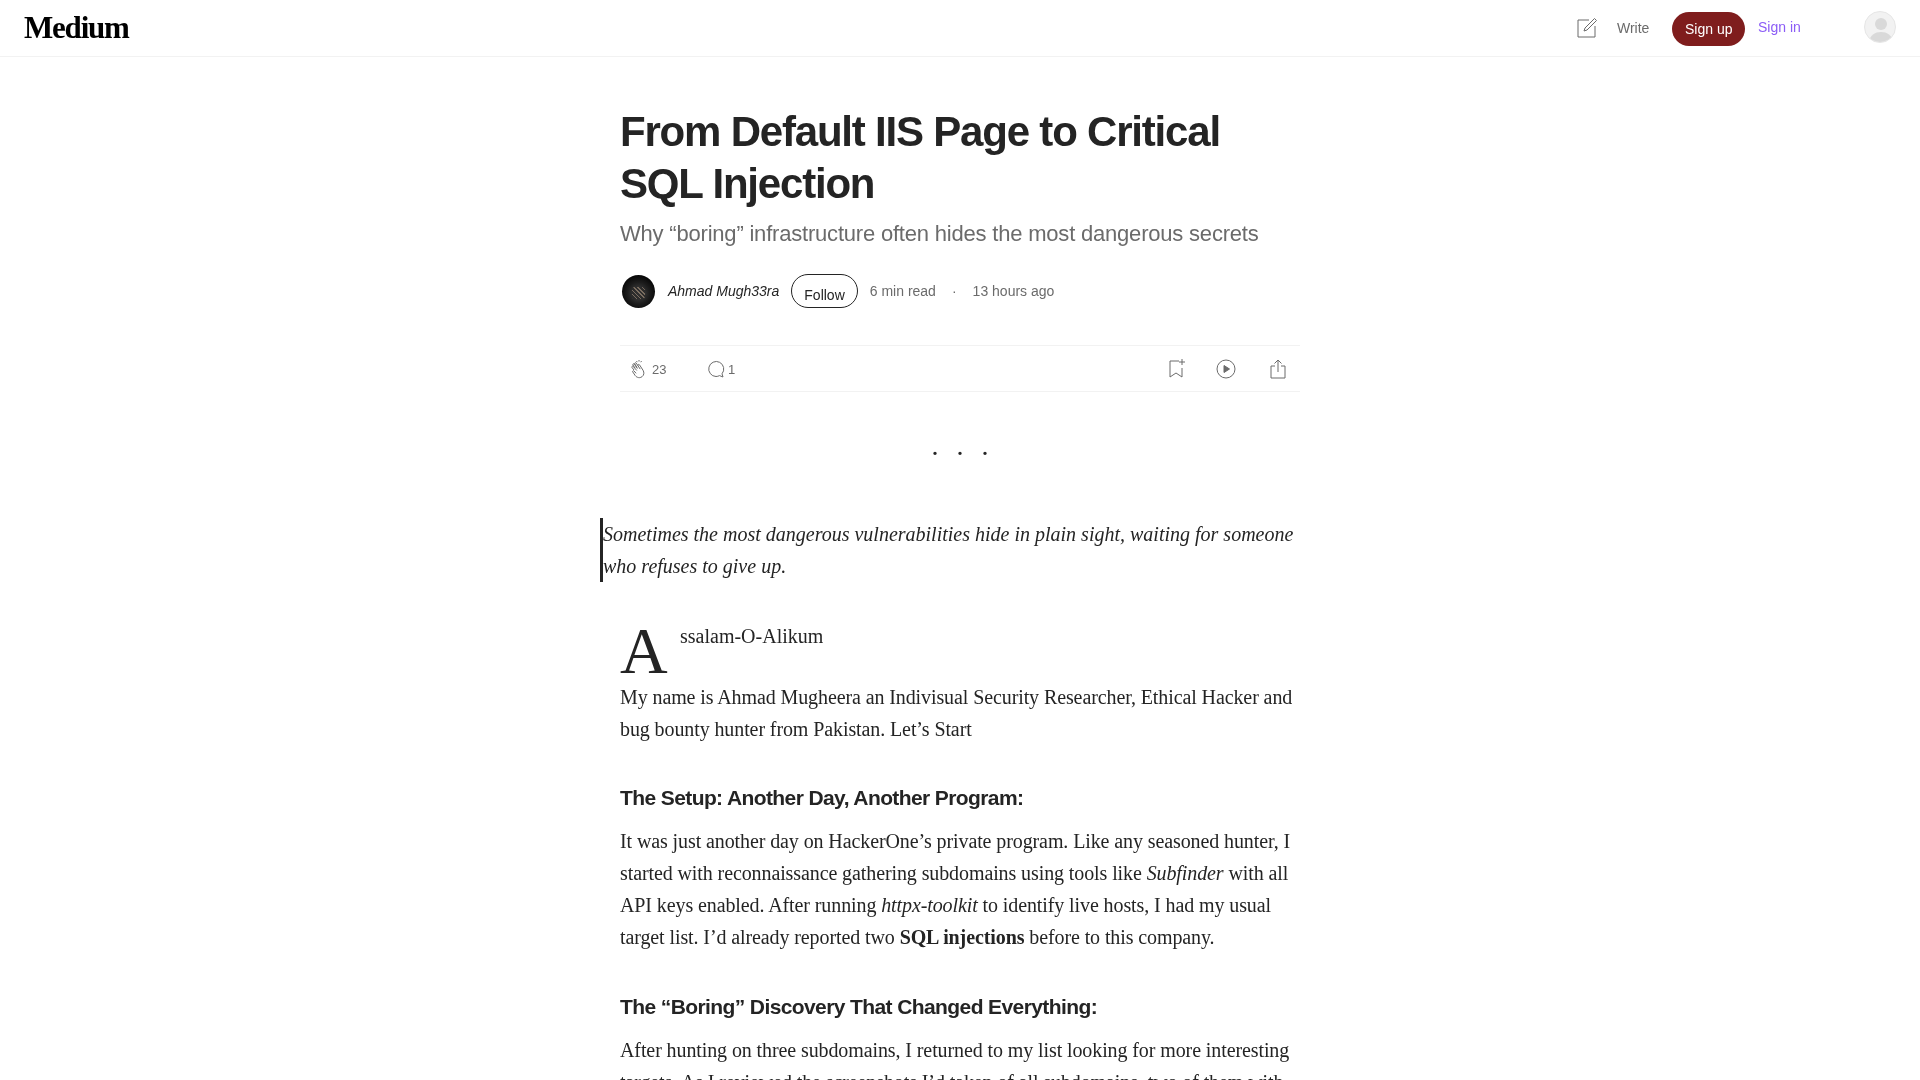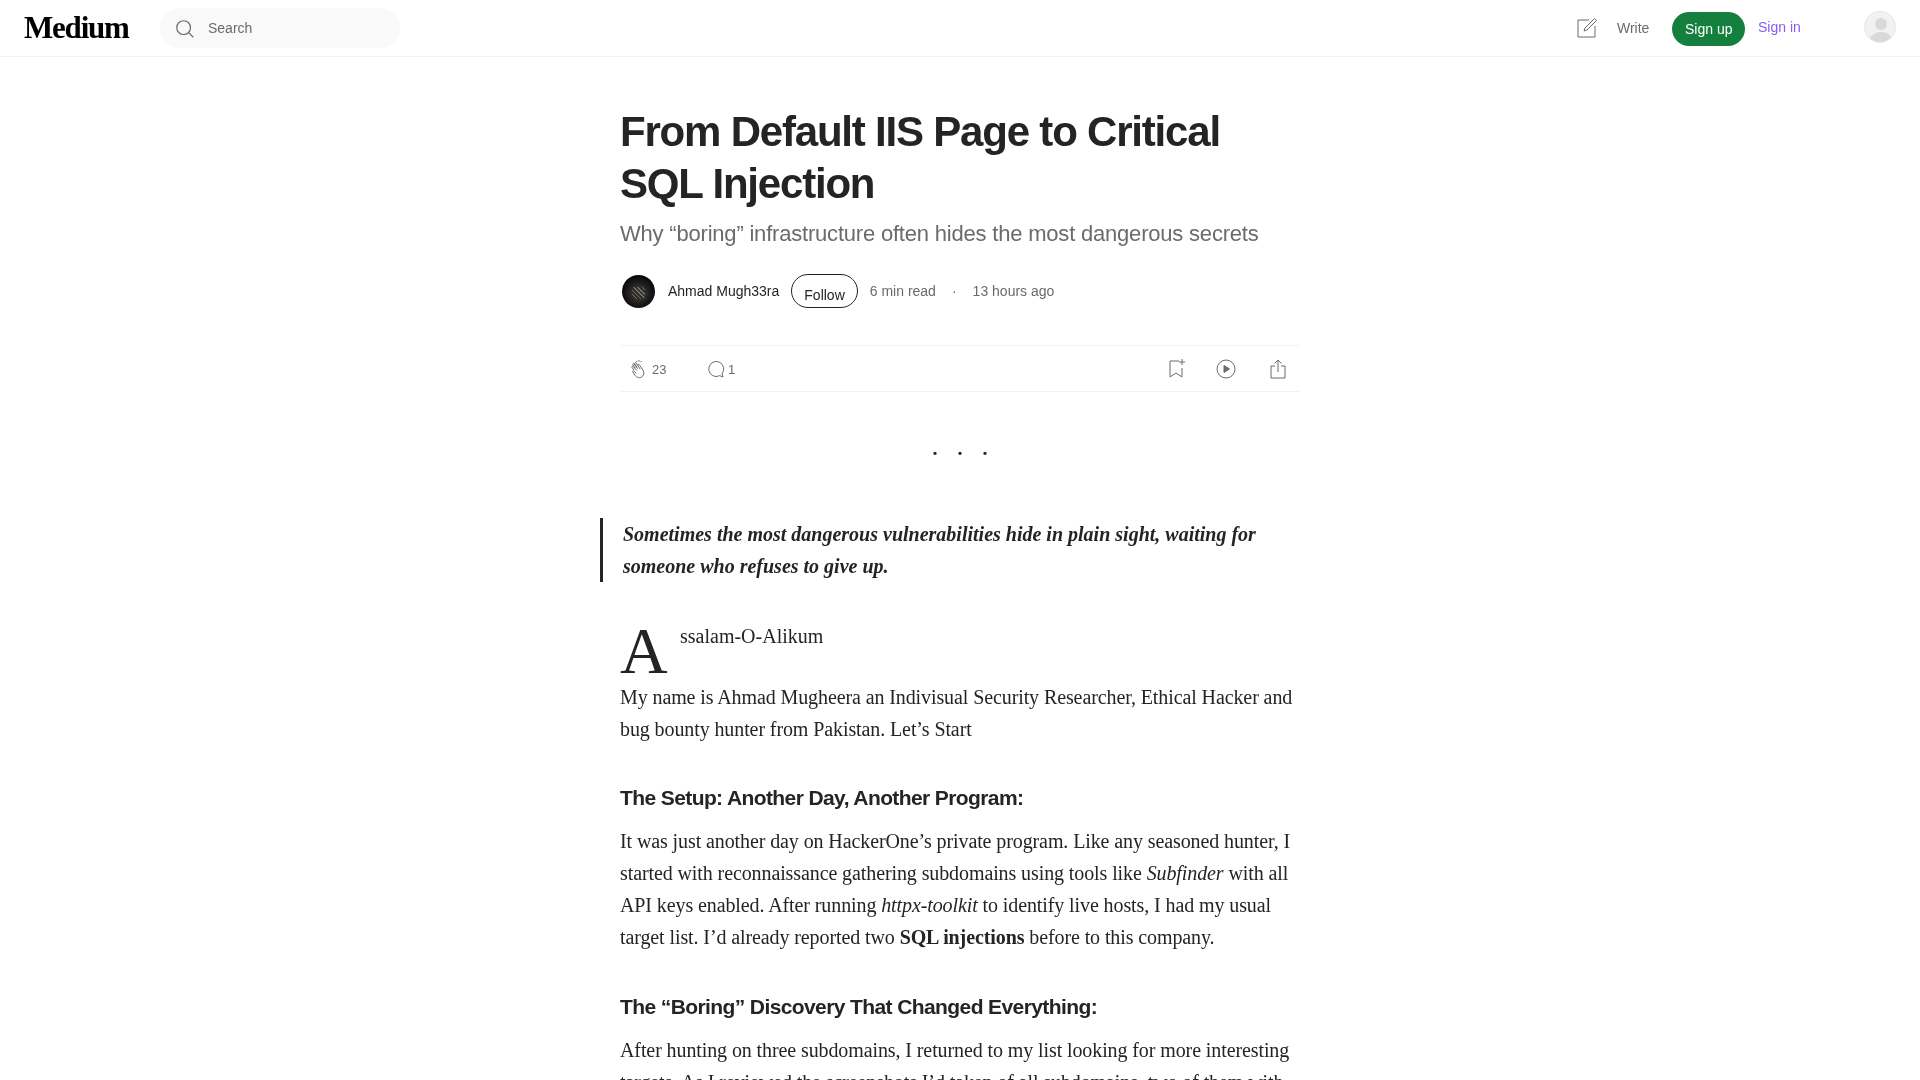--- a/index.html
+++ b/index.html
@@ -9,64 +9,57 @@
   
   .topbar { position: absolute; left: 0; top: 0; width: 1920px; height: 57px; border-bottom: 1px solid #f2f2f2; background: #fff; }
   .logo { position: absolute; left: 24px; top: 10px; font-family: "Liberation Serif", "DejaVu Serif", serif; font-weight: 700; font-size: 31px; letter-spacing: -1.2px; color: #000; }
   .search { position: absolute; left: 160px; top: 8px; width: 240px; height: 40px; border-radius: 20px; background: #f9f9f9; display: flex; align-items: center; }
   .search .search-icon { position: absolute; left: 14px; top: 10px; width: 22px; height: 22px; }
   .search input { position: absolute; left: 48px; top: 0; height: 40px; width: 180px; border: none; outline: none; background: transparent; font-family: "Liberation Sans", sans-serif; font-size: 14px; color: #242424; }
   .search input::placeholder { color: #6b6b6b; }
 
   .write { position: absolute; left: 1575px; top: 16px; display: flex; align-items: center; gap: 18px; color: #6b6b6b; font-size: 14px; cursor: pointer; }
   .write svg { width: 24px; height: 24px; }
-  .signup { position: absolute; left: 1672px; top: 12px; height: 34px; padding: 0 13px; background: #15803d; color: #fff; border-radius: 17px; font-size: 14px; display: flex; align-items: center; border: none; font-family: "Liberation Sans", sans-serif; }
+  .signup { position: absolute; left: 1672px; top: 12px; height: 34px; padding: 0 13px; background: #7f1d1d; color: #fff; border-radius: 17px; font-size: 14px; display: flex; align-items: center; border: none; font-family: "Liberation Sans", sans-serif; }
   .signin { position: absolute; left: 1758px; top: 19px; font-size: 14px; color: #8b5cf6; }
   .user-avatar { position: absolute; left: 1864px; top: 11px; width: 32px; height: 32px; border-radius: 50%; background: #f2f2f2; overflow: hidden; border: 1px solid #e6e6e6; }
 
   
   .article { position: absolute; left: 620px; top: 0; width: 680px; }
   .title { position: absolute; left: 0; top: 106px; width: 680px; font-size: 42px; line-height: 52px; font-weight: 700; letter-spacing: -1.2px; color: #242424; }
   .subtitle { position: absolute; left: 0; top: 220px; width: 680px; font-size: 22px; line-height: 28px; color: #6b6b6b; letter-spacing: -0.2px; }
 
   .byline { position: absolute; left: 0; top: 274px; height: 34px; display: flex; align-items: center; }
   .author-avatar { width: 33px; height: 33px; border-radius: 50%; background: radial-gradient(circle at 50% 55%, #4a4a4a 0%, #1c1c1c 45%, #050505 75%); margin-left: 2px; position: relative; overflow: hidden; }
   .author-avatar::after { content: ""; position: absolute; left: 10px; top: 12px; width: 13px; height: 12px; border-radius: 3px; background: repeating-linear-gradient(45deg, #8a7a6a 0 1px, #2a2a2a 1px 3px); opacity: 0.8; }
-  .author-name { margin-left: 13px; font-size: 14px; color: #242424; }
+  .author-name { margin-left: 13px; font-size: 14px; color: #242424; font-style: italic; }
   .follow { margin-left: 12px; height: 34px; padding: 12px 12px; border: 1px solid #242424; border-radius: 17px; background: #fff; font-size: 14px; color: #242424; font-family: "Liberation Sans", sans-serif; }
   .meta { margin-left: 12px; font-size: 14px; color: #6b6b6b; display: flex; gap: 16px; }
 
   .actionbar { position: absolute; left: 0; top: 345px; width: 680px; height: 47px; border-top: 1px solid #f2f2f2; border-bottom: 1px solid #f2f2f2; }
   .act { position: absolute; top: 11px; display: flex; align-items: center; color: #6b6b6b; font-size: 13px; }
   .act svg { width: 24px; height: 24px; }
 
   .separator { position: absolute; left: 0; top: 436px; width: 680px; text-align: center; font-size: 28px; letter-spacing: 18px; color: #242424; font-family: "Liberation Serif", serif; line-height: 20px; padding-left: 18px; }
 
-  .quote { position: absolute; left: -20px; top: 518px; width: 700px; border-left: 3px solid #242424; padding-left: 20px; font-family: "Liberation Serif", "DejaVu Serif", serif; font-style: italic; font-size: 20px; line-height: 32px; color: #242424; font-weight: bold; }
+  .quote { position: absolute; left: -20px; top: 518px; width: 700px; border-left: 3px solid #242424; font-family: "Liberation Serif", "DejaVu Serif", serif; font-style: italic; font-size: 20px; line-height: 32px; color: #242424; }
 
   .dropcap-para { position: absolute; left: 0; top: 618px; width: 680px; font-family: "Liberation Serif", "DejaVu Serif", serif; font-size: 20px; color: #242424; }
   .dropcap { position: absolute; left: 0; top: 0; font-size: 66px; line-height: 66px; }
   .dropcap-rest { position: absolute; left: 60px; top: 2px; line-height: 32px; }
 
   .p { position: absolute; left: 0; width: 680px; font-family: "Liberation Serif", "DejaVu Serif", serif; font-size: 20px; line-height: 32px; color: #242424; letter-spacing: -0.1px; }
   .p b { font-weight: 700; }
   .h2 { position: absolute; left: 0; width: 680px; font-size: 21px; line-height: 30px; font-weight: 700; letter-spacing: -0.6px; color: #242424; }
 </style>
 </head>
 <body>
 
 <div class="topbar">
   <div class="logo">Medium</div>
-  <div class="search">
-    <svg class="search-icon" viewBox="0 0 24 24" fill="none" stroke="#6b6b6b" stroke-width="1.3">
-      <circle cx="10.5" cy="10.5" r="7.5"></circle>
-        <line x1="16" y1="16" x2="21" y2="21"></line>
-    </svg>
-    <input type="text" placeholder="Search" style="">
-  </div>
 
   <div class="write">
     <svg viewBox="0 0 24 24" fill="none" stroke="#6b6b6b" stroke-width="1">
       <path d="M14 4H3v17h17V10"></path>
         <path d="M19.5 2.5l2 2L12 14l-3 1 1-3z"></path>
     </svg>
     <span>Write</span>
   </div>
   <button class="signup">Sign up</button>
   <span class="signin">Sign in</span>

